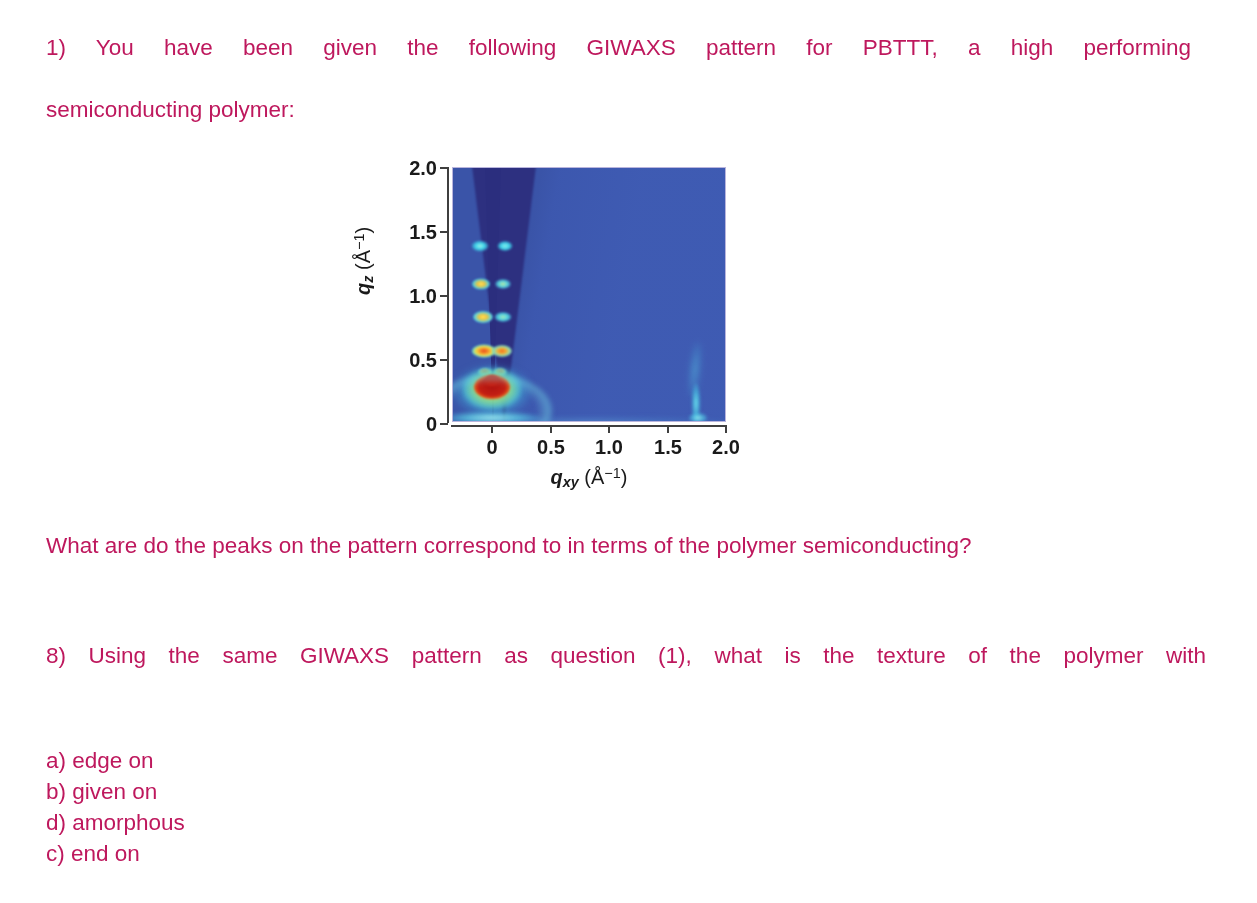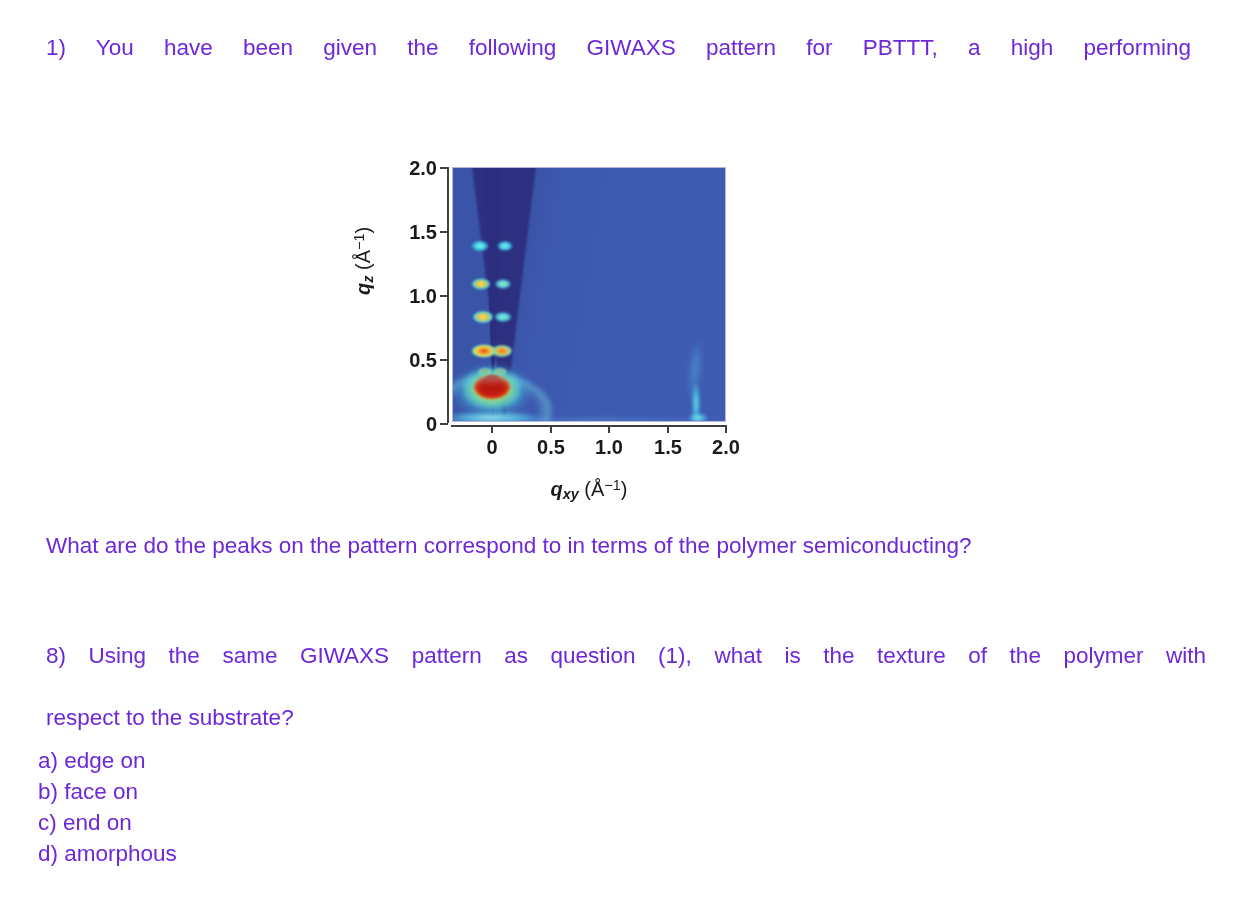--- a/index.html
+++ b/index.html
@@ -20,21 +20,21 @@
     position: absolute;
     left: 0; top: 0;
     width: 1257px;
     height: 903px;
   }
 
   .q-text {
     position: absolute;
     font-size: 22.5px;
     line-height: 31px;
-    color: #6d28d9;
+    color: #be185d;
     font-family: "Liberation Sans", sans-serif;
   }
 
   
   #q1-block {
     left: 46px;
     top: 32px;
     width: 1145px;
     text-align: justify;
     text-justify: inter-word;
@@ -58,21 +58,21 @@
     width: 1160px;
   }
   #q2-block .ln1 { display: block; text-align: justify; }
   #q2-block .ln1::after {
     content: "";
     display: inline-block;
     width: 100%;
   }
 
   #options-block {
-    left: 38px;
+    left: 46px;
     top: 745px;
     width: 500px;
   }
   #options-block .opt { display: block; }
 
   
   .figure {
     position: absolute;
     left: 355px;
     top: 150px;
@@ -196,36 +196,36 @@
   }
   .xlabel {
     position: absolute;
     left: 97px;
     top: 315px;
     width: 274px;
     text-align: center;
     font-size: 20px;
     color: #1a1a1a;
     white-space: nowrap;
-    margin-top: 12px;
   }
   .mathvar {
     font-style: italic;
     font-weight: 700;
   }
   .sub { font-size: 0.72em; vertical-align: -0.22em; font-style: italic; font-weight:700;}
   .sup { font-size: 0.72em; vertical-align: 0.42em; }
 </style>
 </head>
 <body>
 
 <div class="page">
 
   <div class="q-text" id="q1-block">
     <span class="ln1">1) You have been given the following GIWAXS pattern for PBTTT, a high performing</span>
+    <span>semiconducting polymer:</span>
   </div>
 
   <div class="figure">
 
     <div class="ylabel">
       <span class="mathvar">q</span><span class="sub">z</span><span> (Å</span><span class="sup">−1</span><span>)</span>
     </div>
 
     <div class="axis-line y-axis"></div>
 
@@ -341,23 +341,22 @@
       <span class="mathvar">q</span><span class="sub">xy</span><span> (Å</span><span class="sup">−1</span><span>)</span>
     </div>
   </div>
 
   <div class="q-text" id="q1-followup">
     <span>What are do the peaks on the pattern correspond to in terms of the polymer semiconducting?</span><br>
   </div>
 
   <div class="q-text" id="q2-block">
     <span class="ln1">8) Using the same GIWAXS pattern as question (1), what is the texture of the polymer with</span>
-    <span>respect to the substrate?</span>
   </div>
 
   <div class="q-text" id="options-block">
     <span class="opt">a) edge on</span>
-    <span class="opt">b) face on</span>
+    <span class="opt">b) given on</span>
+    <span class="opt">d) amorphous</span>
     <span class="opt">c) end on</span>
-    <span class="opt">d) amorphous</span>
   </div>
 
 </div>
 
 </body></html>

